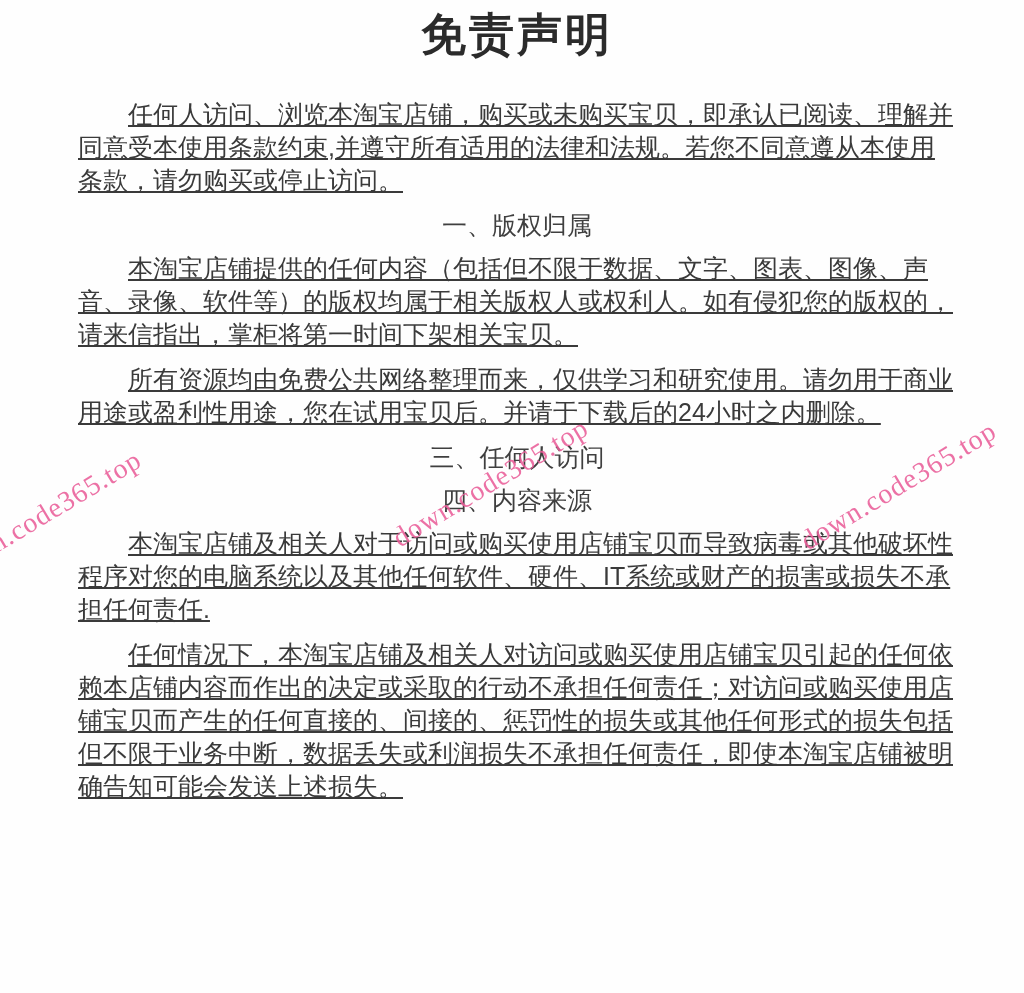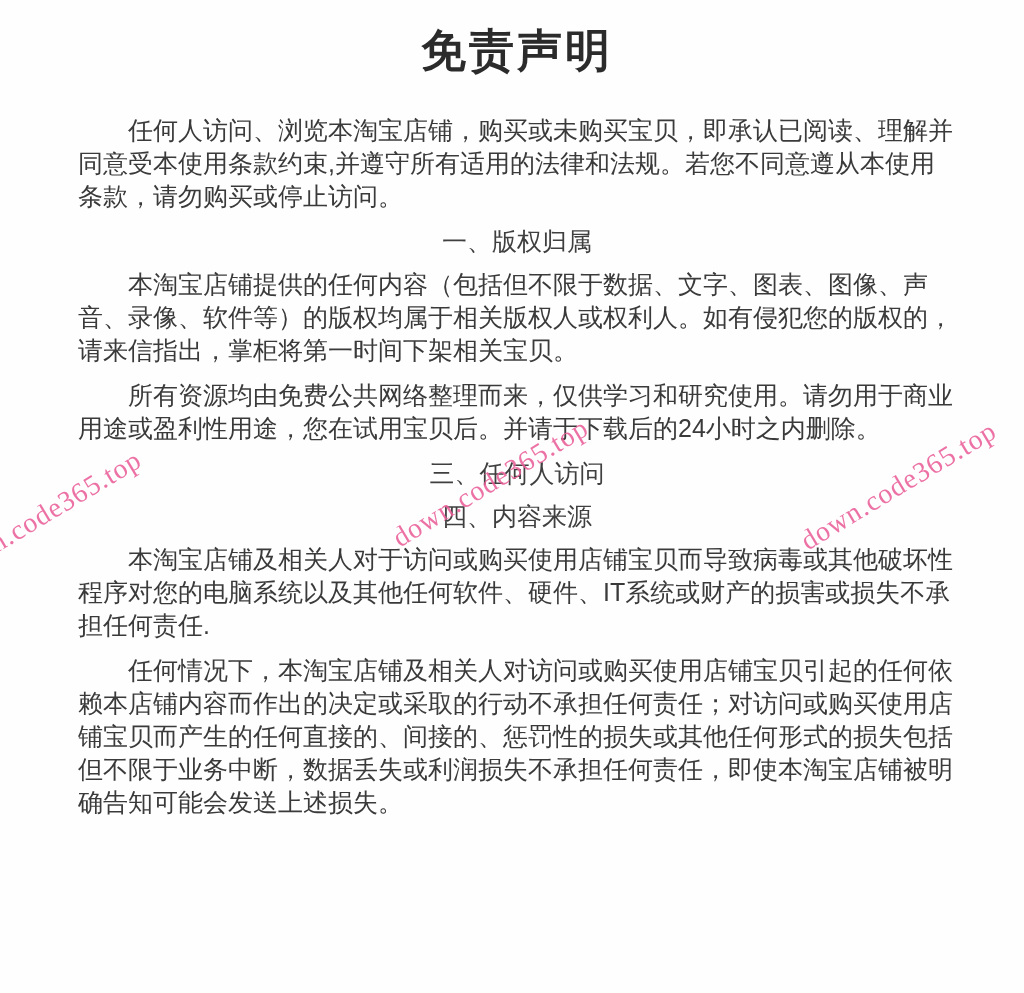--- a/index.html
+++ b/index.html
@@ -10,38 +10,39 @@
   .page {
     position: relative;
     width: 1024px;
     height: 993px;
     background: #fefefe;
     overflow: hidden;
     font-family: "Liberation Sans", sans-serif;
     color: #3a3a3a;
   }
   .doc {
-    padding: 26px 68px 0 78px;
+    padding: 10px 68px 0 78px;
   }
   .doc-title {
     margin: 0 0 38px 0;
     font-size: 45px;
     line-height: 50px;
     font-weight: bold;
     text-align: center;
     color: #2b2b2b;
     letter-spacing: 3px;
   }
   .para {
     margin: 0 0 12px 0;
     font-size: 25px;
     line-height: 33px;
     text-indent: 2em;
     color: #3a3a3a;
     word-break: break-all;
+    text-decoration: underline;
   }
   .sec-heading {
     margin: 2px 0 10px 0;
     font-size: 25px;
     line-height: 33px;
     font-weight: 400;
     color: #3f3f3f;
     text-align: center;
   }
   .wm {

